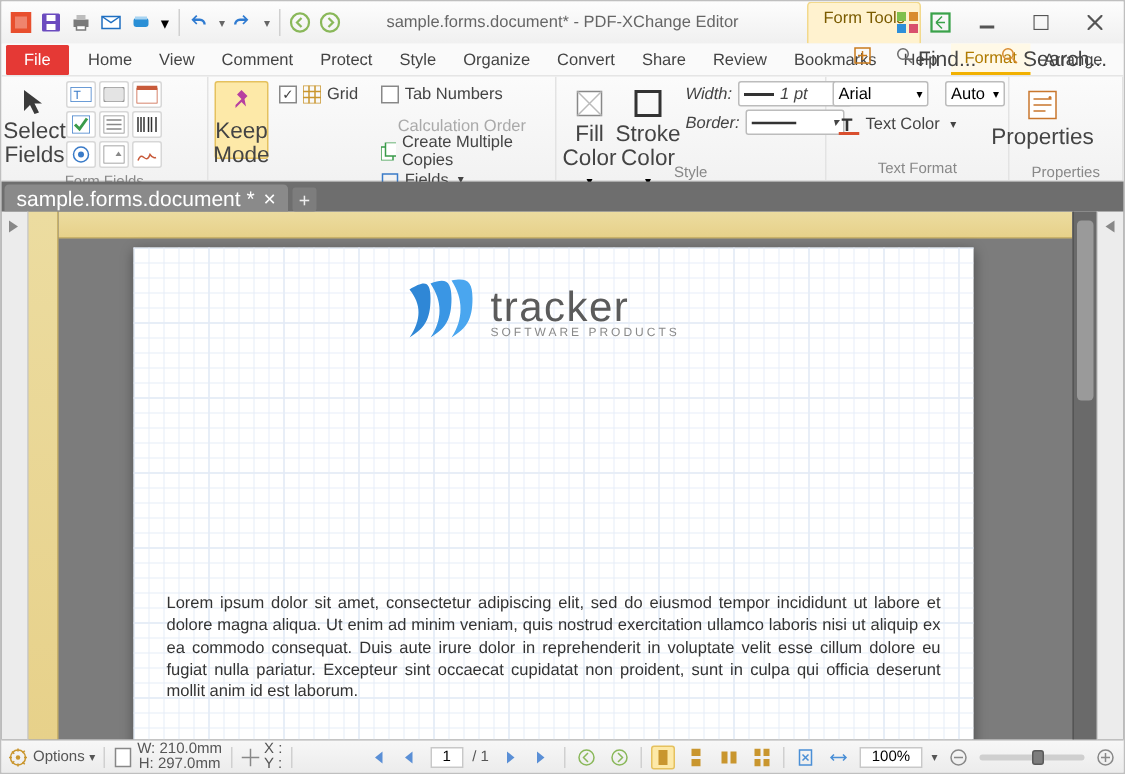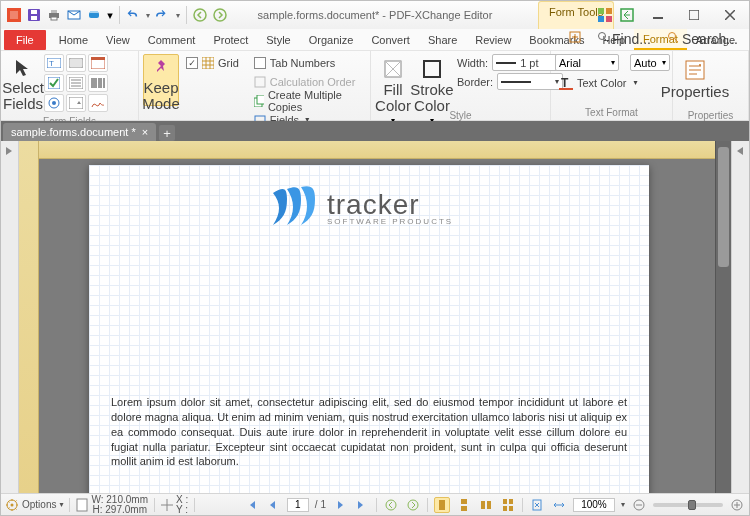--- a/index.html
+++ b/index.html
@@ -29,26 +29,26 @@
 .rgroup .label { text-align:center; font-size:10px; color:#888; padding:1px 0 2px; }
 .bigbtn { width:36px; height:52px; display:flex; flex-direction:column; align-items:center; justify-content:flex-start; padding-top:3px; gap:2px; border:1px solid transparent; border-radius:2px;}
 .bigbtn.sel { background:#fde9a8; border-color:#e5c15e;}
 .bigbtn .ico { width:24px; height:24px; display:flex; align-items:center; justify-content:center;}
 .bigbtn .txt { font-size:15px; text-align:center; line-height:1.05; color:#444;}
 .grid3 { display:grid; grid-template-columns: repeat(3,20px); grid-auto-rows:18px; gap:2px;}
 .sqbtn { width:20px; height:18px; border:1px solid #d7d7d7; background:#fff; border-radius:2px; display:flex; align-items:center; justify-content:center;}
 .stack { display:flex; flex-direction:column; gap:2px;}
 .rowbtn { display:flex; align-items:center; gap:4px; height:17px; padding:0 3px; font-size:11px; color:#444; border:1px solid transparent; border-radius:2px;}
 .rowbtn .ck { width:12px; height:12px; border:1px solid #888; display:inline-flex; align-items:center; justify-content:center; font-size:9px; background:#fff;}
-.style-row { display:flex; align-items:center; gap:4px; height:17px; font-size:11px; color:#444;}
+.style-row { display:flex; align-items:center; gap:4px; height:17px; font-size:11px; color:#444;font-style:italic;}
 .combo { height:17px; border:1px solid #bcbcbc; background:#fff; display:flex; align-items:center; padding:0 3px; font-size:11px; gap:4px; border-radius:2px;}
 .combo .arr { margin-left:auto; }
 
 .tabstrip { height:20px; background:#6e6e6e; display:flex; align-items:flex-end; padding-left:2px;}
-.doctab { background:#8a8a8a; color:#fff; font-size:11px; padding:2px 8px 2px 8px; border-radius:3px 3px 0 0; display:flex; align-items:center; gap:6px; height:18px;}
+.doctab { background:#8a8a8a; color:#fff; font-size:14px; padding:2px 8px 2px 8px; border-radius:3px 3px 0 0; display:flex; align-items:center; gap:6px; height:18px;}
 .doctab .x { font-family:Arial; }
 .addtab { width:16px; height:16px; margin-left:3px; color:#eee; display:flex; align-items:center; justify-content:center; font-size:13px; background:#7d7d7d; border-radius:2px;}
 
 .workarea { flex:1; background:#7c7c7c; position:relative; overflow:hidden; display:flex; }
 .ruler-v { width:20px; background:linear-gradient(#ecdca0,#e7d18a); border-right:1px solid #c9b26a;}
 .canvaswrap { flex:1; position:relative; overflow:hidden; }
 .ruler-h { height:18px; background:linear-gradient(#ecdca0,#e7d18a); border-bottom:1px solid #c9b26a; margin-left:0;}
 .page { position:absolute; left:50px; top:24px; width:560px; height:420px; background:#fff; box-shadow:0 2px 8px rgba(0,0,0,.4);}
 .gridbg { position:absolute; inset:0; background-image:
  linear-gradient(#e4ecf7 1px, transparent 1px),
@@ -308,21 +308,21 @@
                 <path d="M4 0v12M8 0v12M0 4h12M0 8h12" stroke="#c9962e"></path>
               </svg>
               <span>Grid</span>
             </div>
         </div>
         <div class="stack" style="margin-left:4px;">
           <div class="rowbtn">
               <span class="ck"></span>
               <span>Tab Numbers</span>
             </div>
-          <div class="rowbtn" style="color:#aaa;">
+          <div class="rowbtn" style="color:#aaa;flex-direction:column;">
               <svg width="12" height="12">
                 <rect x="1" y="1" width="10" height="10" fill="none" stroke="#bbb"></rect>
               </svg>
               <span>Calculation Order</span>
             </div>
           <div class="rowbtn">
               <svg width="12" height="12">
                 <rect x="0" y="3" width="8" height="9" fill="#fff" stroke="#3a9b4a"></rect>
                 <rect x="3" y="0" width="8" height="9" fill="#fff" stroke="#3a9b4a"></rect>
               </svg>

